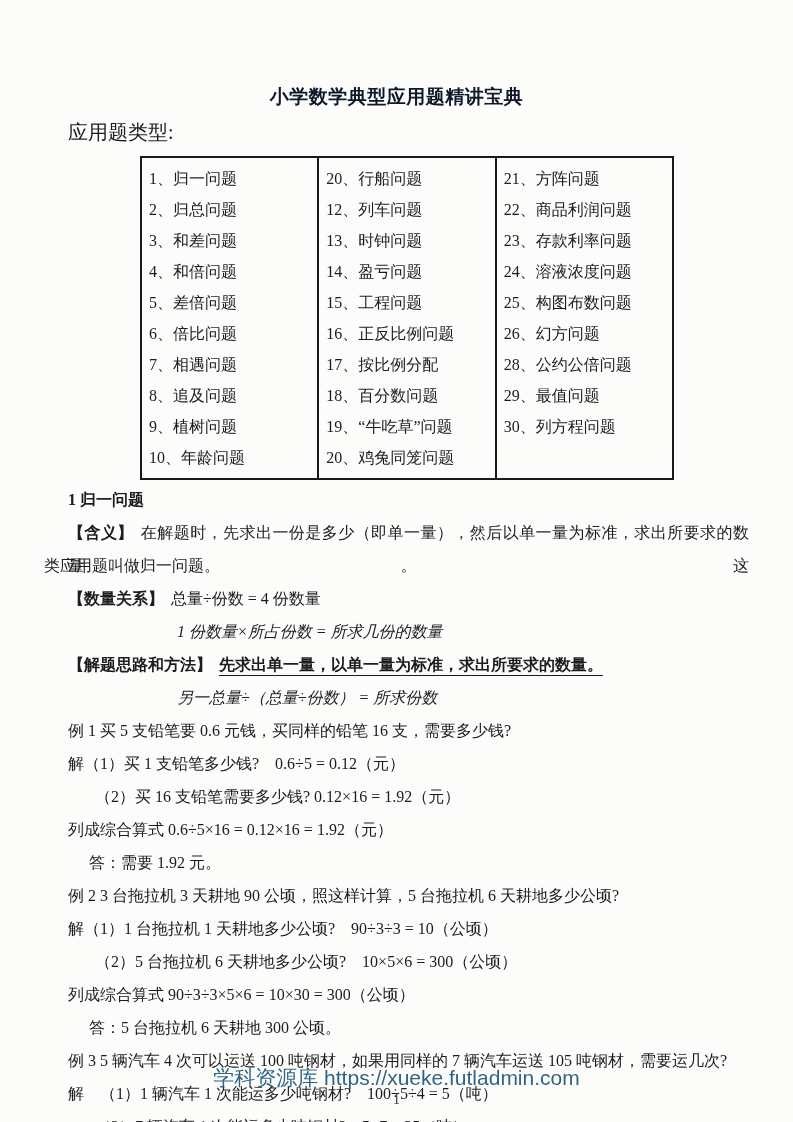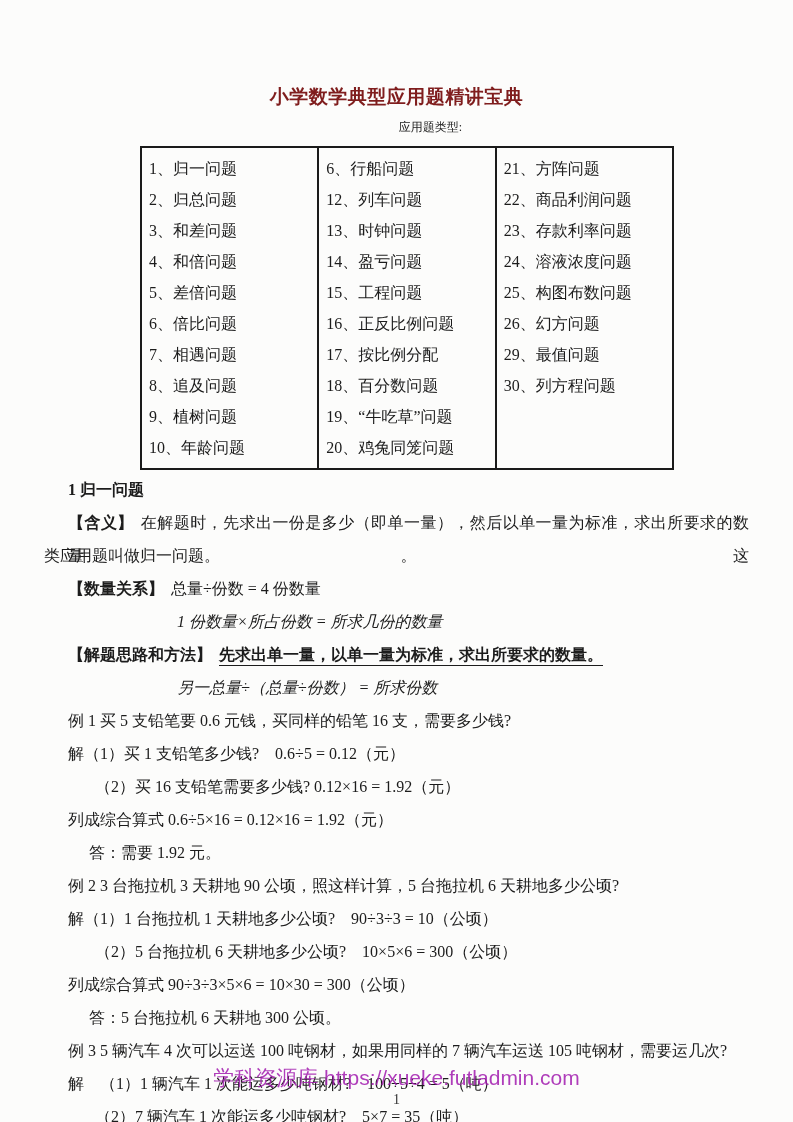--- a/index.html
+++ b/index.html
@@ -9,28 +9,27 @@
     background:#fcfcfb;
     font-family:"Liberation Serif","DejaVu Serif",serif;
     color:#1c1c1c;
     overflow:hidden;
   }
   .title{
     padding-top:84px;
     text-align:center;
     font-size:19px;
     font-weight:bold;
-    color:#7f1d1d;
+    color:#0f172a;
     letter-spacing:0.5px;
     font-family:"Liberation Sans","DejaVu Sans",sans-serif;
   }
   .subtitle{
     margin:9px 0 0 68px;
-    font-size:12px;
-    text-align:center;
+    font-size:20px;
   }
   .types-table{
     box-sizing:border-box;
     margin:10px 0 0 140px;
     width:534px;
     border:2px solid #1a1a1a;
     display:flex;
     background:transparent;
   }
   .types-table .col{
@@ -62,21 +61,21 @@
   .blabel{font-weight:bold;margin-right:7px;margin-top:16px;}
   .ul{
     font-weight:bold;
     text-decoration:underline;
     text-underline-offset:5px;
     text-decoration-thickness:1px;
   }
   .watermark{
     position:absolute;left:0;top:1064px;width:100%;
     text-align:center;
-    color:#a21caf;
+    color:#0c4a6e;
     font-size:21px;
     font-family:"Liberation Sans","DejaVu Sans",sans-serif;
     opacity:0.85;
   }
   .pagenum{
     position:absolute;left:0;top:1092px;width:100%;
     text-align:center;
     font-size:14px;color:#333333;
   }
 </style>
@@ -96,38 +95,39 @@
         <div class="cell">3、和差问题</div>
         <div class="cell">4、和倍问题</div>
         <div class="cell">5、差倍问题</div>
         <div class="cell">6、倍比问题</div>
         <div class="cell">7、相遇问题</div>
         <div class="cell">8、追及问题</div>
         <div class="cell">9、植树问题</div>
         <div class="cell">10、年龄问题</div>
       </div>
     <div class="col">
-        <div class="cell">6、行船问题</div>
+        <div class="cell">20、行船问题</div>
         <div class="cell">12、列车问题</div>
         <div class="cell">13、时钟问题</div>
         <div class="cell">14、盈亏问题</div>
         <div class="cell">15、工程问题</div>
         <div class="cell">16、正反比例问题</div>
         <div class="cell">17、按比例分配</div>
         <div class="cell">18、百分数问题</div>
         <div class="cell">19、“牛吃草”问题</div>
         <div class="cell">20、鸡兔同笼问题</div>
       </div>
     <div class="col">
         <div class="cell">21、方阵问题</div>
         <div class="cell">22、商品利润问题</div>
         <div class="cell">23、存款利率问题</div>
         <div class="cell">24、溶液浓度问题</div>
         <div class="cell">25、构图布数问题</div>
         <div class="cell">26、幻方问题</div>
+        <div class="cell">28、公约公倍问题</div>
         <div class="cell">29、最值问题</div>
         <div class="cell">30、列方程问题</div>
       </div>
   </div>
 
   <div class="content">
 
     <div class="heading">1 归一问题</div>
 
     <div class="bl ind-a justify">

